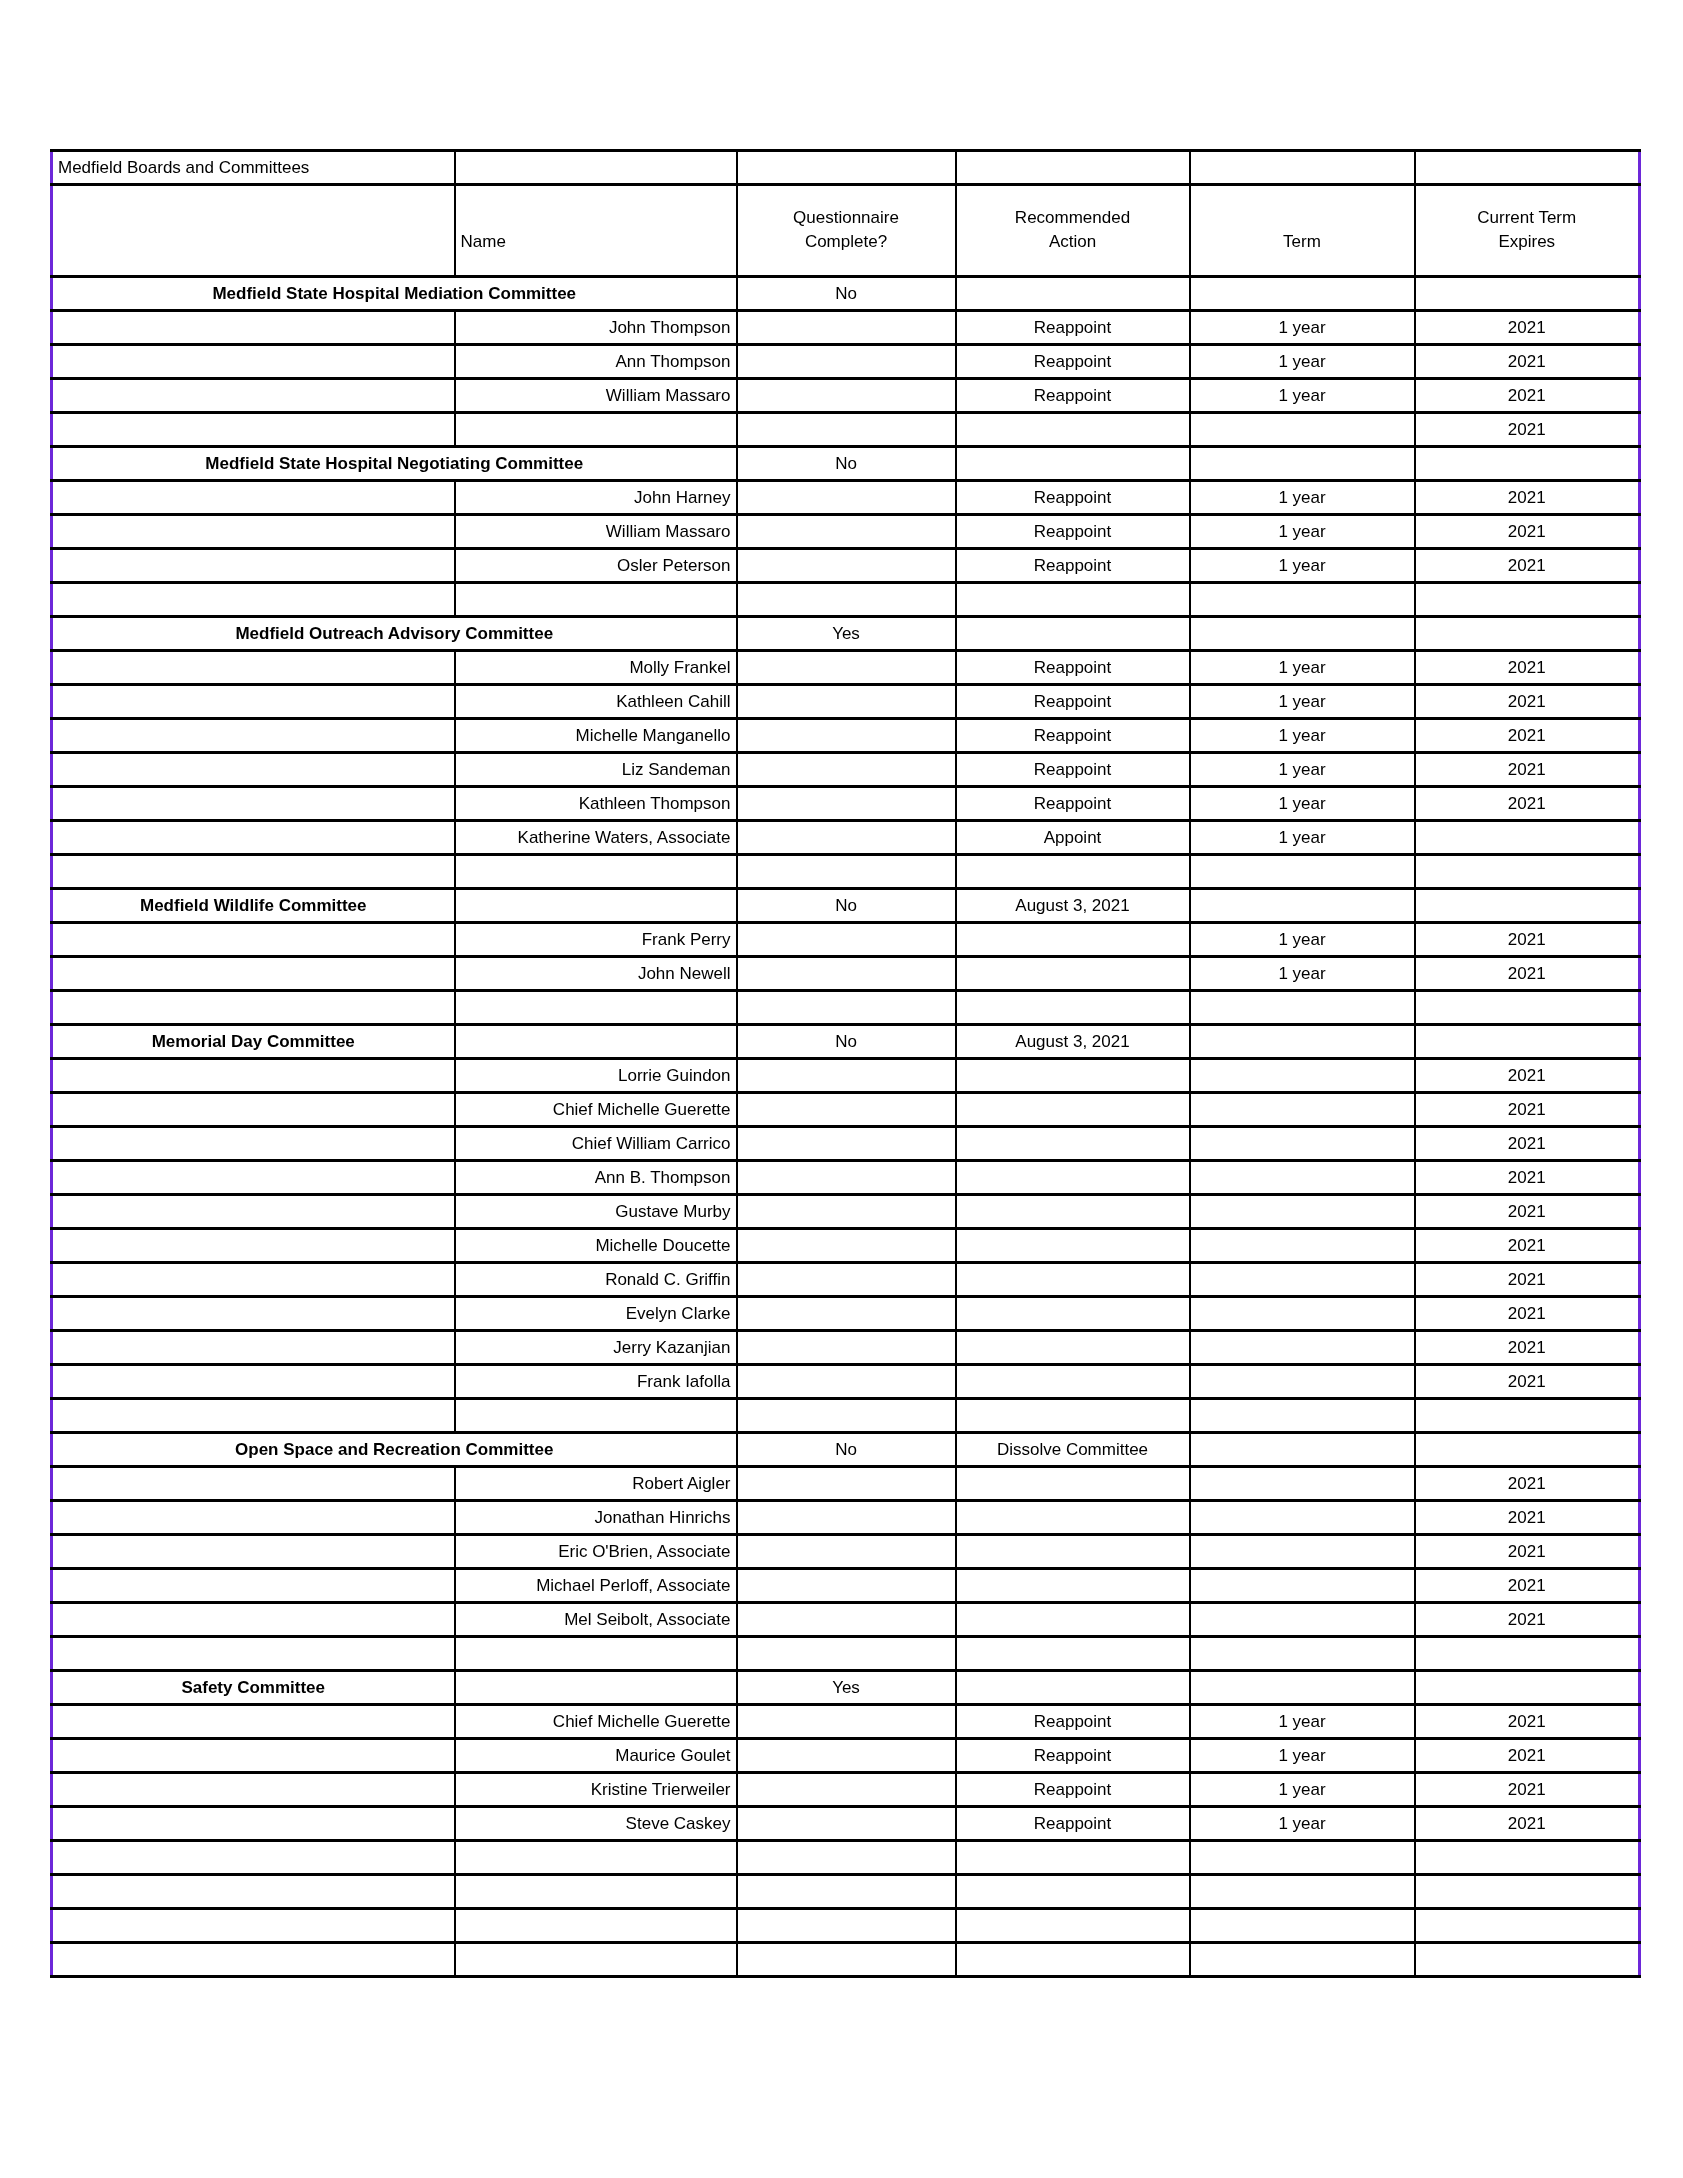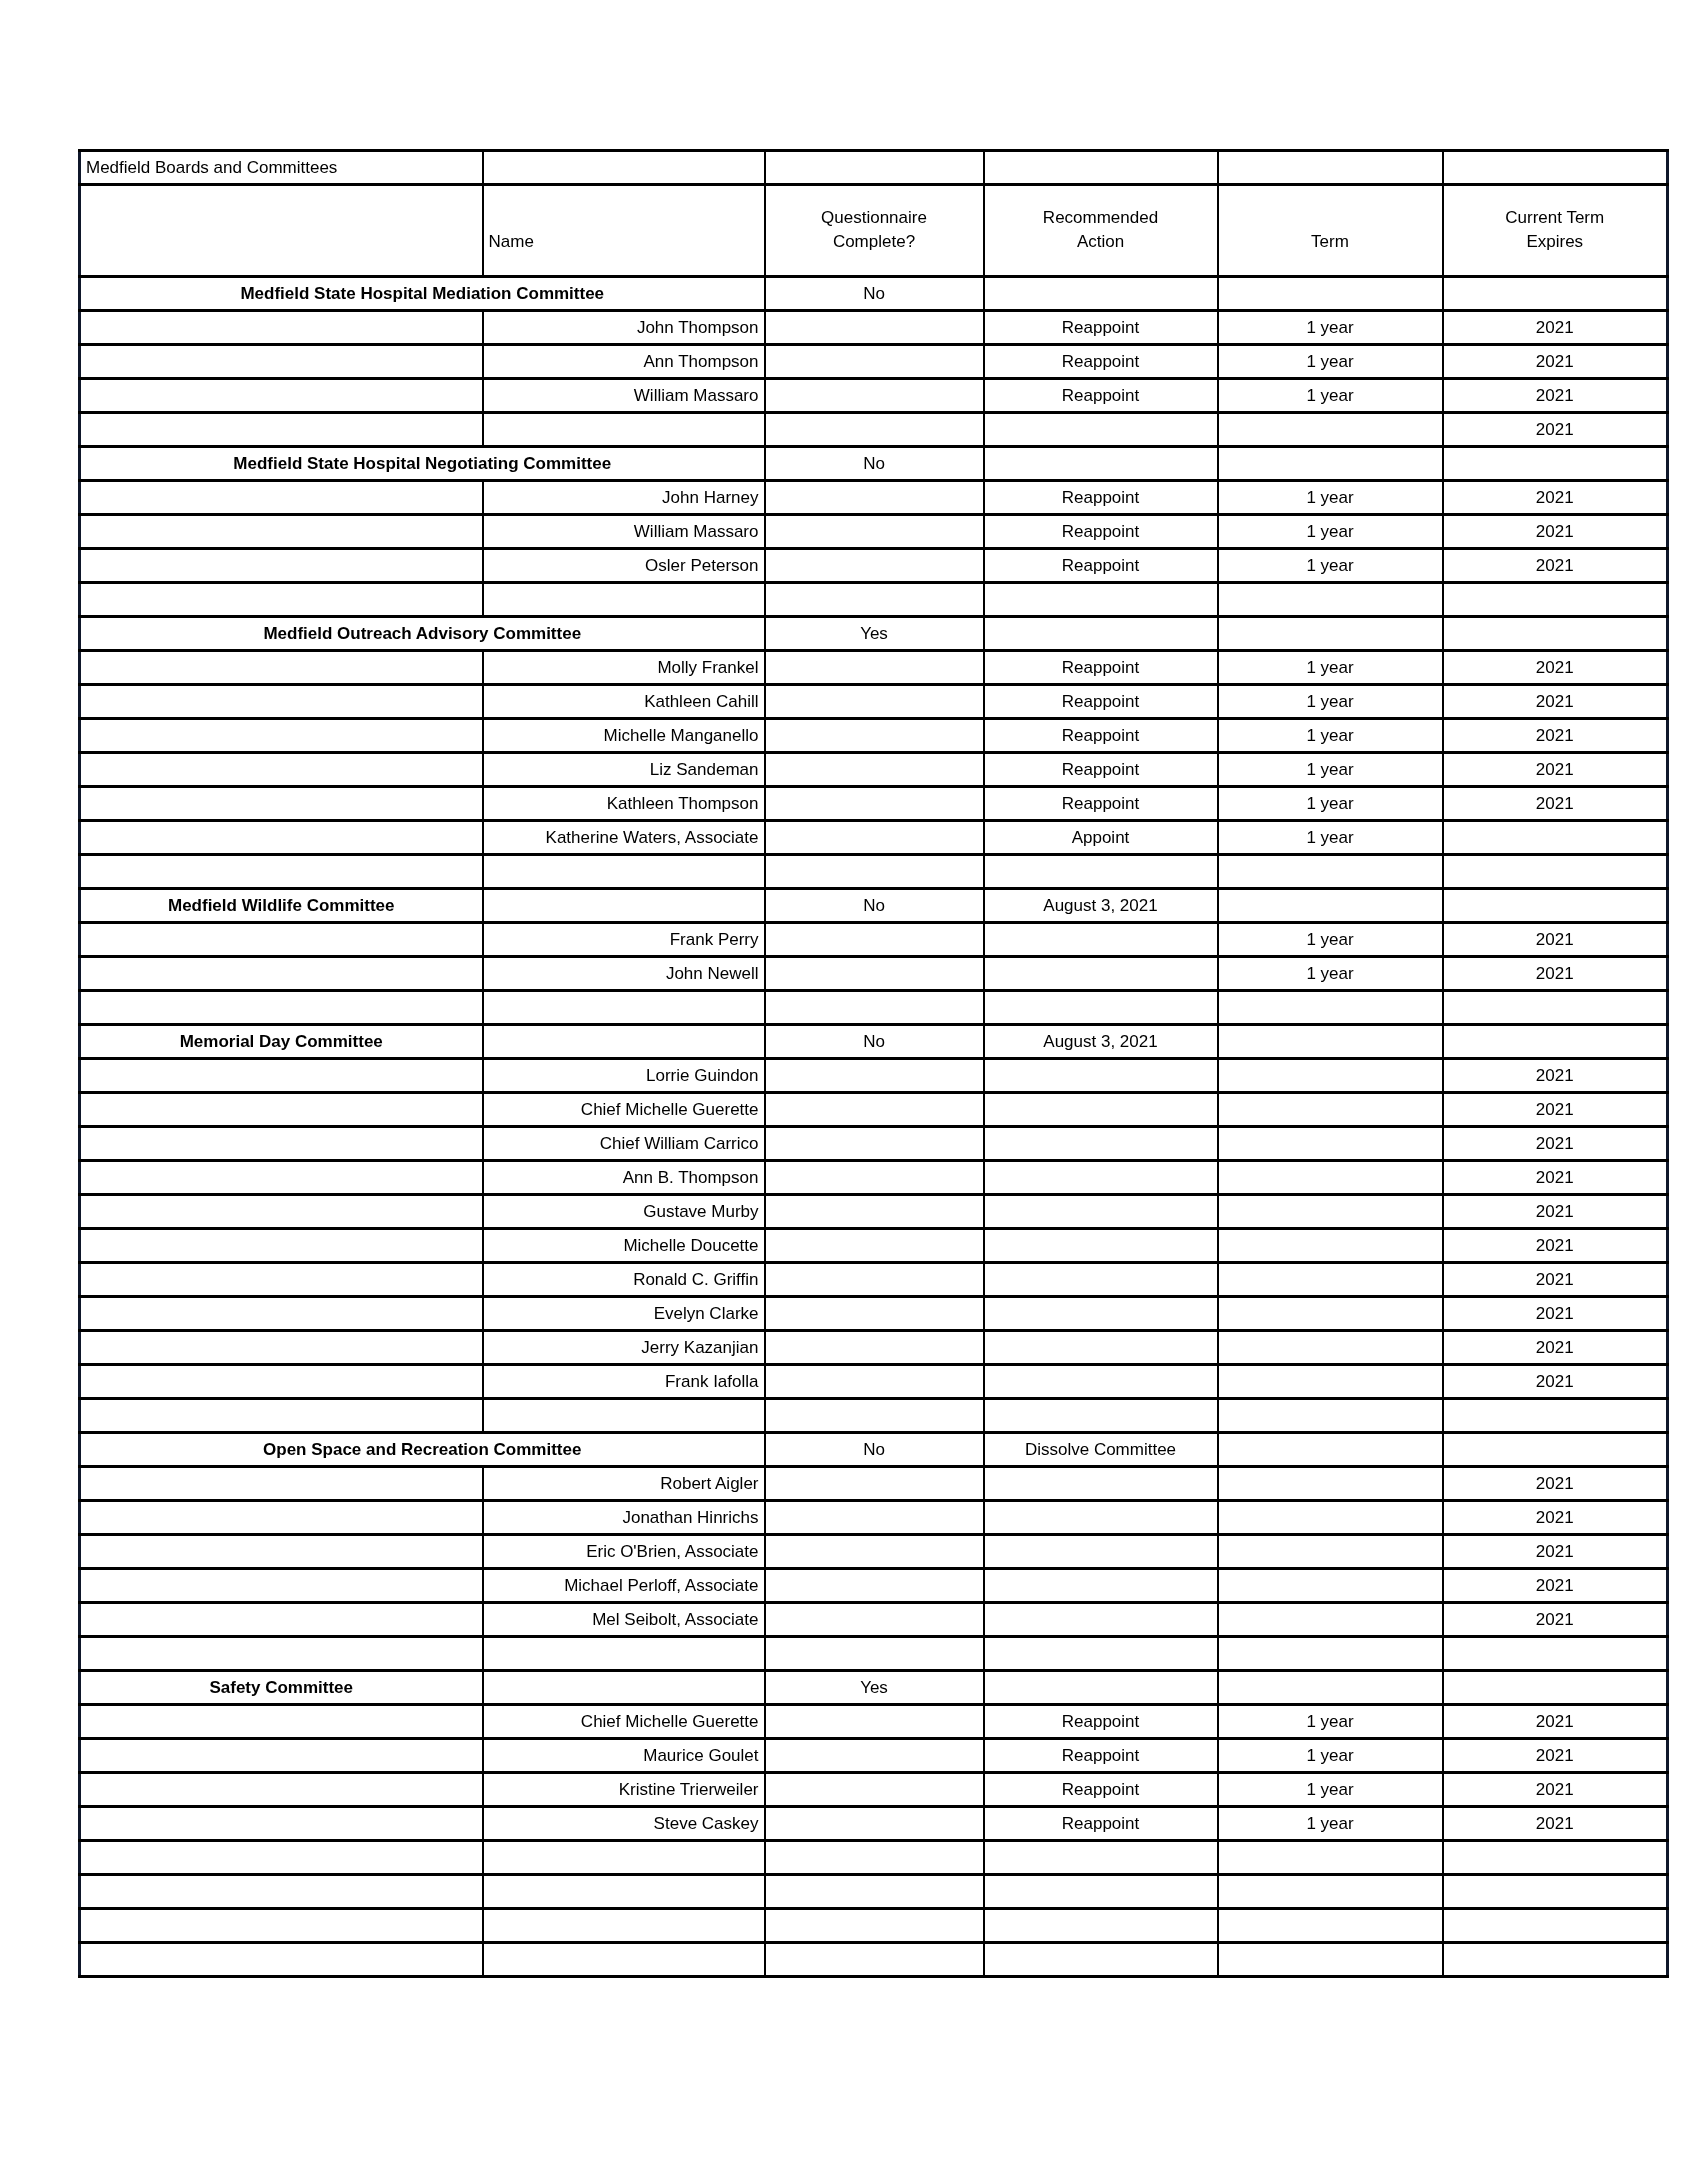--- a/index.html
+++ b/index.html
@@ -20,22 +20,21 @@
   }
   .sheet {
     position: absolute;
     left: 50px;
     top: 149px;
   }
   table.grid {
     border-collapse: collapse;
     table-layout: fixed;
     width: 1587px;
-    border: 3px solid #0f172a;
-    margin-left: 28px;
+    border: 3px solid #6d28d9;
   }
   table.grid td {
     border-left: 2px solid #000000;
     border-right: 2px solid #000000;
     border-top: 3px solid #000000;
     border-bottom: 3px solid #000000;
     font-size: 17px;
     line-height: 1.15;
     padding: 0 5px;
     vertical-align: middle;

